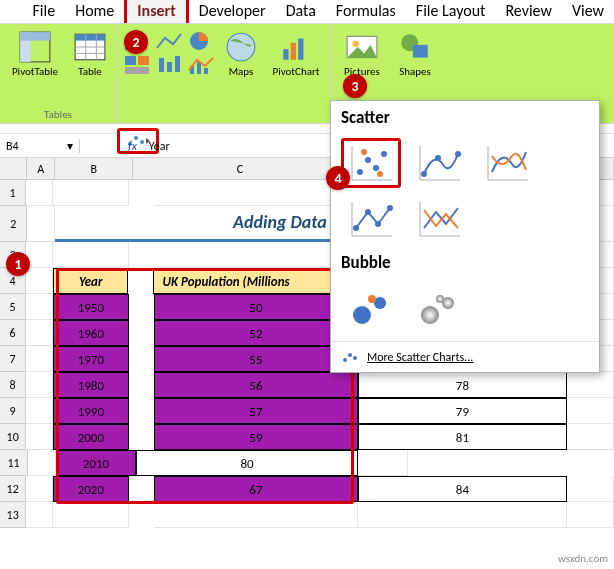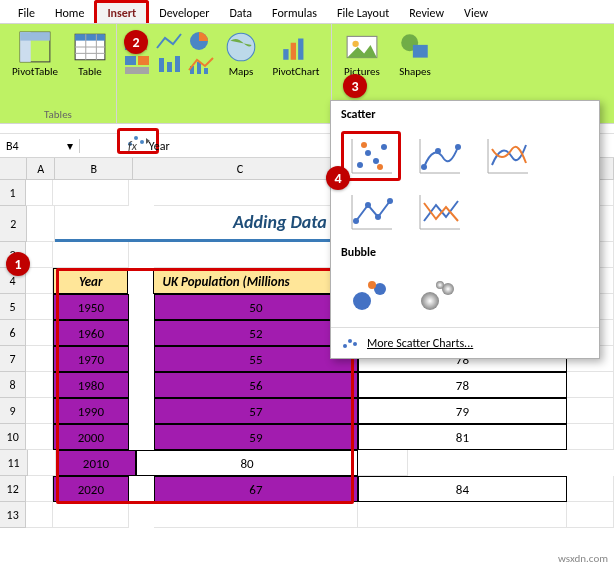--- a/index.html
+++ b/index.html
@@ -1,36 +1,36 @@
 <!DOCTYPE html>
 <html><head>
 <meta charset="utf-8">
 <style>
   * { box-sizing: border-box; font-family: "Segoe UI", Calibri, Arial, sans-serif; }
   body { margin: 0; background: #fff; width: 614px; height: 569px; overflow: hidden; position: relative; }
 
   
-  .ribbon-tabs { display: flex; border-bottom: 1px solid #d4d4d4; padding-left: 8px; background: #fff; height: 24px; align-items: flex-end; font-size: 12px; }
+  .ribbon-tabs { display: flex; border-bottom: 1px solid #d4d4d4; padding-left: 8px; background: #fff; height: 24px; align-items: flex-end; font-size: 16px; justify-content: flex-end; }
   .ribbon-tabs .tab { padding: 3px 10px; cursor: pointer; }
   .ribbon-tabs .tab.active { border: 3px solid #d40000; border-bottom: none; background: #f3f3f3; border-radius: 3px 3px 0 0; font-weight: bold; color: #7f1d1d; position: relative; z-index: 2;}
 
   
   .ribbon { display: flex; background: #bef264; border-bottom: 1px solid #d4d4d4; height: 100px; }
   .group { border-right: 1px solid #d4d4d4; padding: 4px 6px 2px; display: flex; flex-direction: column; align-items: center; }
   .group-label { font-size: 11px; color: #666; margin-top: auto; padding-top: 2px; }
   .group-items { display: flex; gap: 6px; flex: 1; align-items: flex-start; }
   .big-btn { display: flex; flex-direction: column; align-items: center; width: 58px; font-size: 11px; text-align: center; line-height: 1.1; padding-top: 2px; cursor: pointer; position: relative;}
   .big-btn .ico { width: 34px; height: 34px; margin-bottom: 2px; }
 
   .scatter-btn { width: 42px; height: 26px; border: 3px solid #d40000; border-radius: 3px; background: #fff; display:flex;align-items:center;justify-content:center;margin-top:50px; margin-left:-6px;}
 
   
   .formula-row { display:flex; align-items:center; border-bottom:1px solid #d4d4d4; height:24px; font-size:12px;}
   .namebox { width:80px; border-right:1px solid #ccc; padding:0 6px; display:flex; align-items:center; justify-content:space-between;}
-  .fx { padding:0 8px; font-style: italic; color:#404040;}
+  .fx { padding:0 8px; font-style: italic; color:#1d4ed8;}
   .fval { padding:0 4px;}
 
   
   .sheet { position: relative; }
   .colheads { display:flex; height:22px; font-size:12px; border-bottom:1px solid #ccc;}
   .corner { width:28px; border-right:1px solid #ccc; background:#f0f0f0;}
   .ch { border-right:1px solid #ccc; text-align:center; line-height:22px; background:#f0f0f0; }
   .chA{width:28px;} .chB{width:80px;} .chC{width:218px;} .chD{width:222px;} .chE{width:50px;}
   .row { display:flex; height:26px; font-size:13px;}
   .rh { width:28px; border-right:1px solid #ccc; border-bottom:1px solid #ccc; background:#f0f0f0; text-align:center; line-height:26px; font-size:12px;}
@@ -41,21 +41,21 @@
 
   .hdr { background:#ffe699; font-weight:bold; font-style:italic; border:1px solid #000;}
   .sel { background:#a21caf; border:1px solid #000;}
   .sel-box { position:absolute; border:3px solid #d40000; border-radius:2px; pointer-events:none;}
 
   
   .badge { position:absolute; width:24px; height:24px; border-radius:50%; background:#c00000; color:#fff; font-weight:bold; font-size:14px; display:flex; align-items:center; justify-content:center; z-index:50; box-shadow: 0 1px 3px rgba(0,0,0,.3);}
 
   
   .dropdown { position:absolute; left:330px; top:100px; width:270px; background:#fff; border:1px solid #b0b0b0; box-shadow: 3px 3px 8px rgba(0,0,0,.3); z-index:40; font-size:12px;}
-  .dropdown h4 { margin:0; padding:6px 10px; font-size:12px; font-weight:bold; border-bottom: none;}
+  .dropdown h4 { margin:0; padding:6px 10px; font-size:17px; font-weight:bold; border-bottom: none;}
   .chart-row { display:flex; gap:8px; padding:4px 10px 2px;}
   .chart-opt { width:60px; height:50px; border:1px solid transparent; display:flex; align-items:center; justify-content:center; cursor:pointer;}
   .chart-opt.sel-opt { border:3px solid #d40000; border-radius:3px;}
   .more { padding:8px 10px; border-top:1px solid #ddd; display:flex; align-items:center; gap:8px; cursor:pointer;}
   .more span { text-decoration: underline; }
 
   .watermark { position:absolute; right:6px; bottom:4px; font-size:11px; color:#888;}
 </style>
 </head>
 <body>

